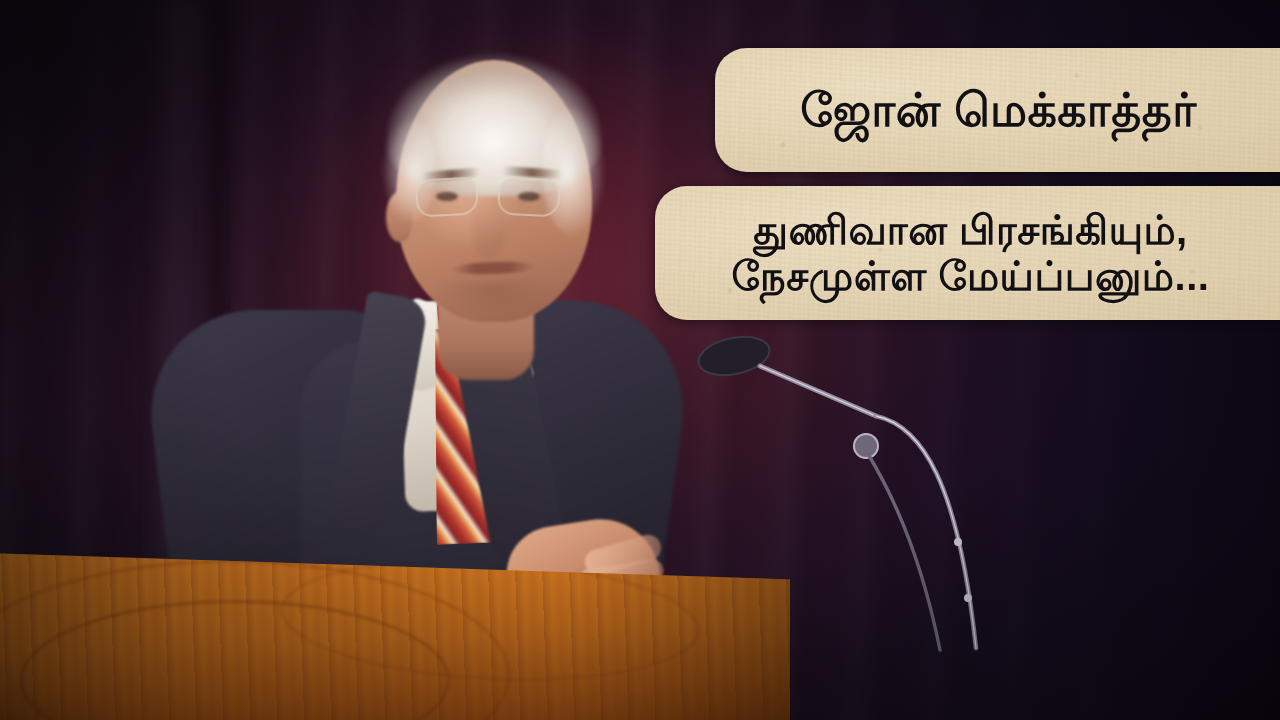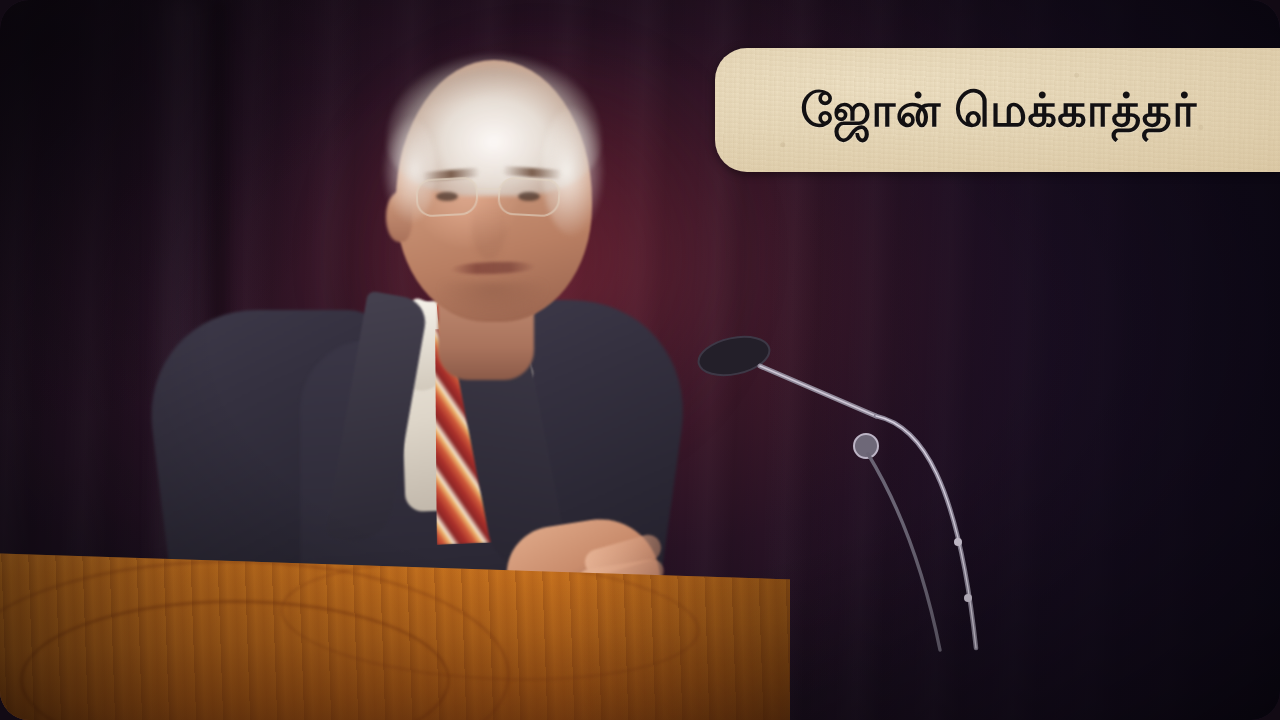--- a/index.html
+++ b/index.html
@@ -8,21 +8,20 @@
     width:1280px; height:720px;
     overflow:hidden;
     background:#120a14;
     font-family:"Liberation Sans", sans-serif;
   }
 
   #stage {
     position:relative;
     width:1280px; height:720px;
     overflow:hidden;
-    border-radius:29px;
   }
 
   
   .bg-base {
     position:absolute; inset:0;
     background:
       radial-gradient(ellipse 52% 60% at 46% 40%, #4a1f30 0%, #3a1728 34%, #281224 62%, #1b0f1e 100%),
       linear-gradient(100deg, #241528 0%, #2e1626 28%, #3a1a2a 48%, #241327 72%, #1a1025 100%);
   }
   .bg-curtain {
@@ -355,14 +354,18 @@
   </div>
   <div class="podium-edge"></div>
   <div class="podium-shadow"></div>
 
   <div class="bg-vignette"></div>
 
   <div id="banner-title" class="banner">
     <div id="title-text" class="banner-text">ஜோன் மெக்காத்தர்</div>
   </div>
 
+  <div id="banner-subtitle" class="banner">
+    <div id="subtitle-text" class="banner-text">துணிவான பிரசங்கியும்,
+நேசமுள்ள மேய்ப்பனும்...</div>
+  </div>
 
 </div>
 
 </body></html>

